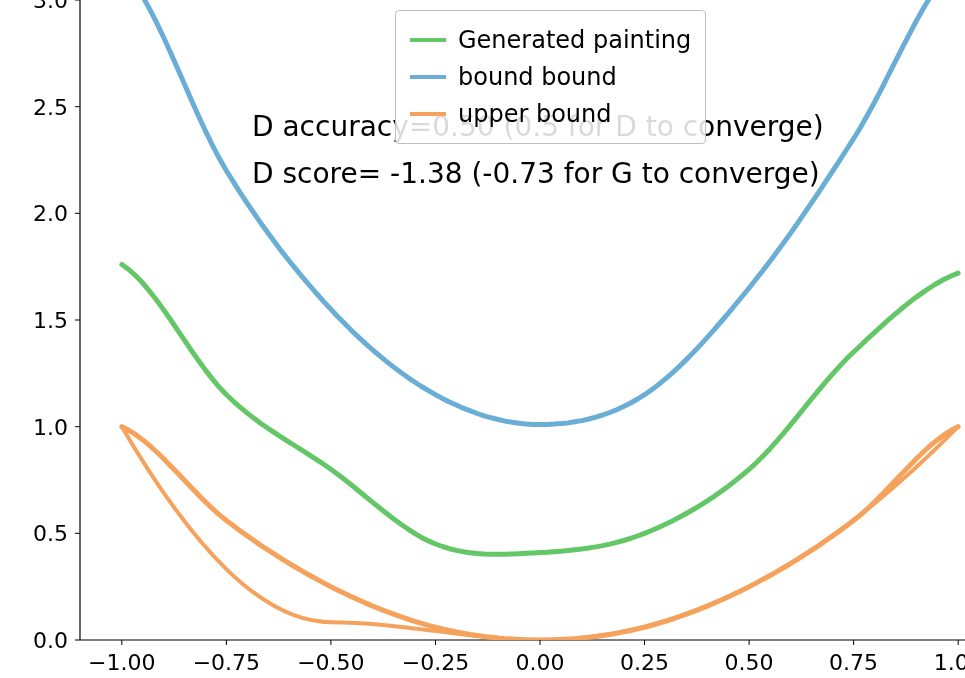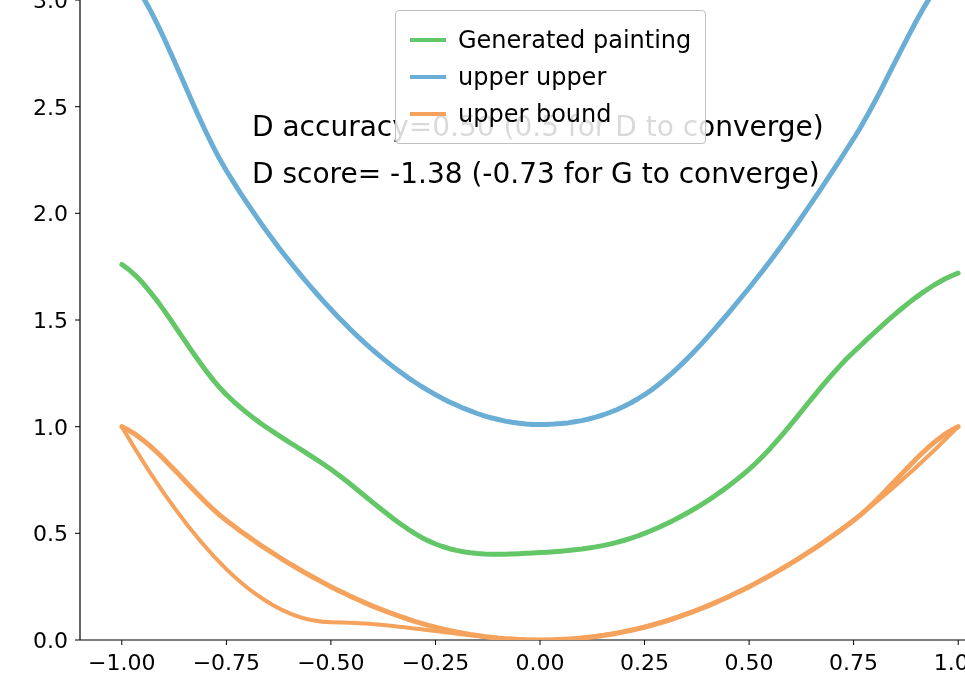--- a/index.html
+++ b/index.html
@@ -178,21 +178,21 @@
     <div>D score= -1.38 (-0.73 for G to converge)</div>
   </div>
 
   <div class="legend" style="left:395px; top:10px;">
     <div class="legend-row">
       <span class="legend-swatch" style="background:#63c667;"></span>
       <span>Generated painting</span>
     </div>
     <div class="legend-row">
       <span class="legend-swatch" style="background:#6aaed6;"></span>
-      <span>upper upper</span>
+      <span>bound bound</span>
     </div>
     <div class="legend-row">
       <span class="legend-swatch" style="background:#f5a25d;"></span>
       <span>upper bound</span>
     </div>
   </div>
 
 </div>
 
 </body></html>

